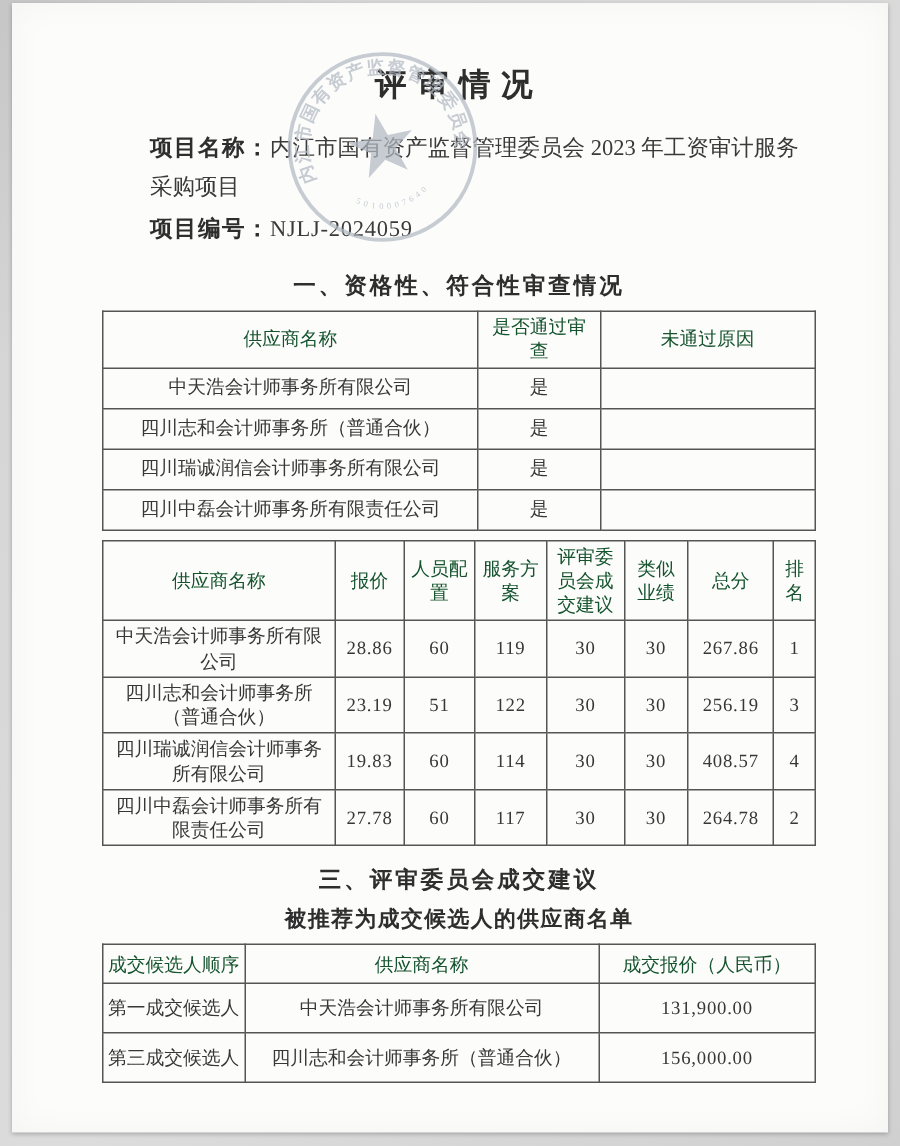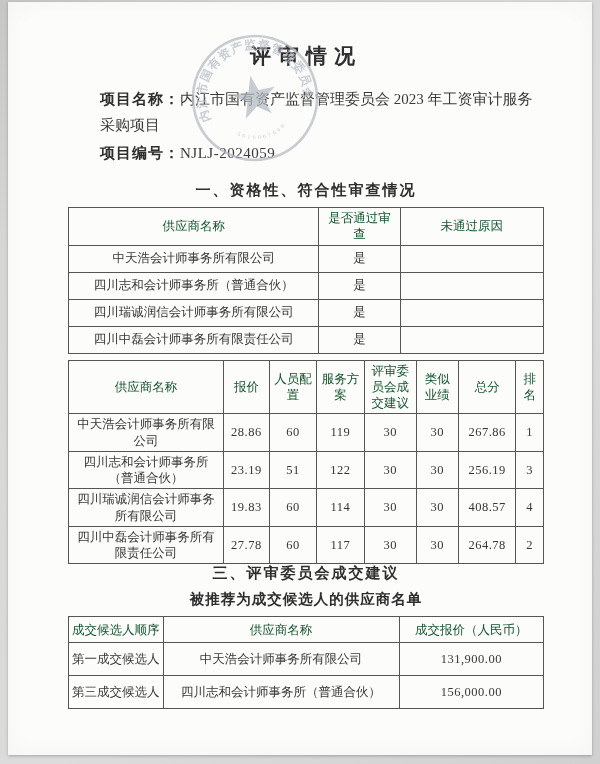--- a/index.html
+++ b/index.html
@@ -48,21 +48,21 @@
   .meta-label { font-weight: bold; letter-spacing: 1px; color: #2e2e2e; }
   .section-heading {
     text-align: center;
     font-size: 15px;
     font-weight: bold;
     letter-spacing: 2px;
     color: #2e2e2e;
   }
   .sec1-heading { margin-top: 15px; }
   .sec2-heading { margin-top: 17px; }
-  .sec3-heading { }
+  .sec3-heading { margin-top: 13px; }
   .sub-heading {
     text-align: center;
     font-size: 14.5px;
     font-weight: bold;
     letter-spacing: 1px;
     margin-top: 7px;
     color: #2e2e2e;
   }
   table {
     width: 100%;

